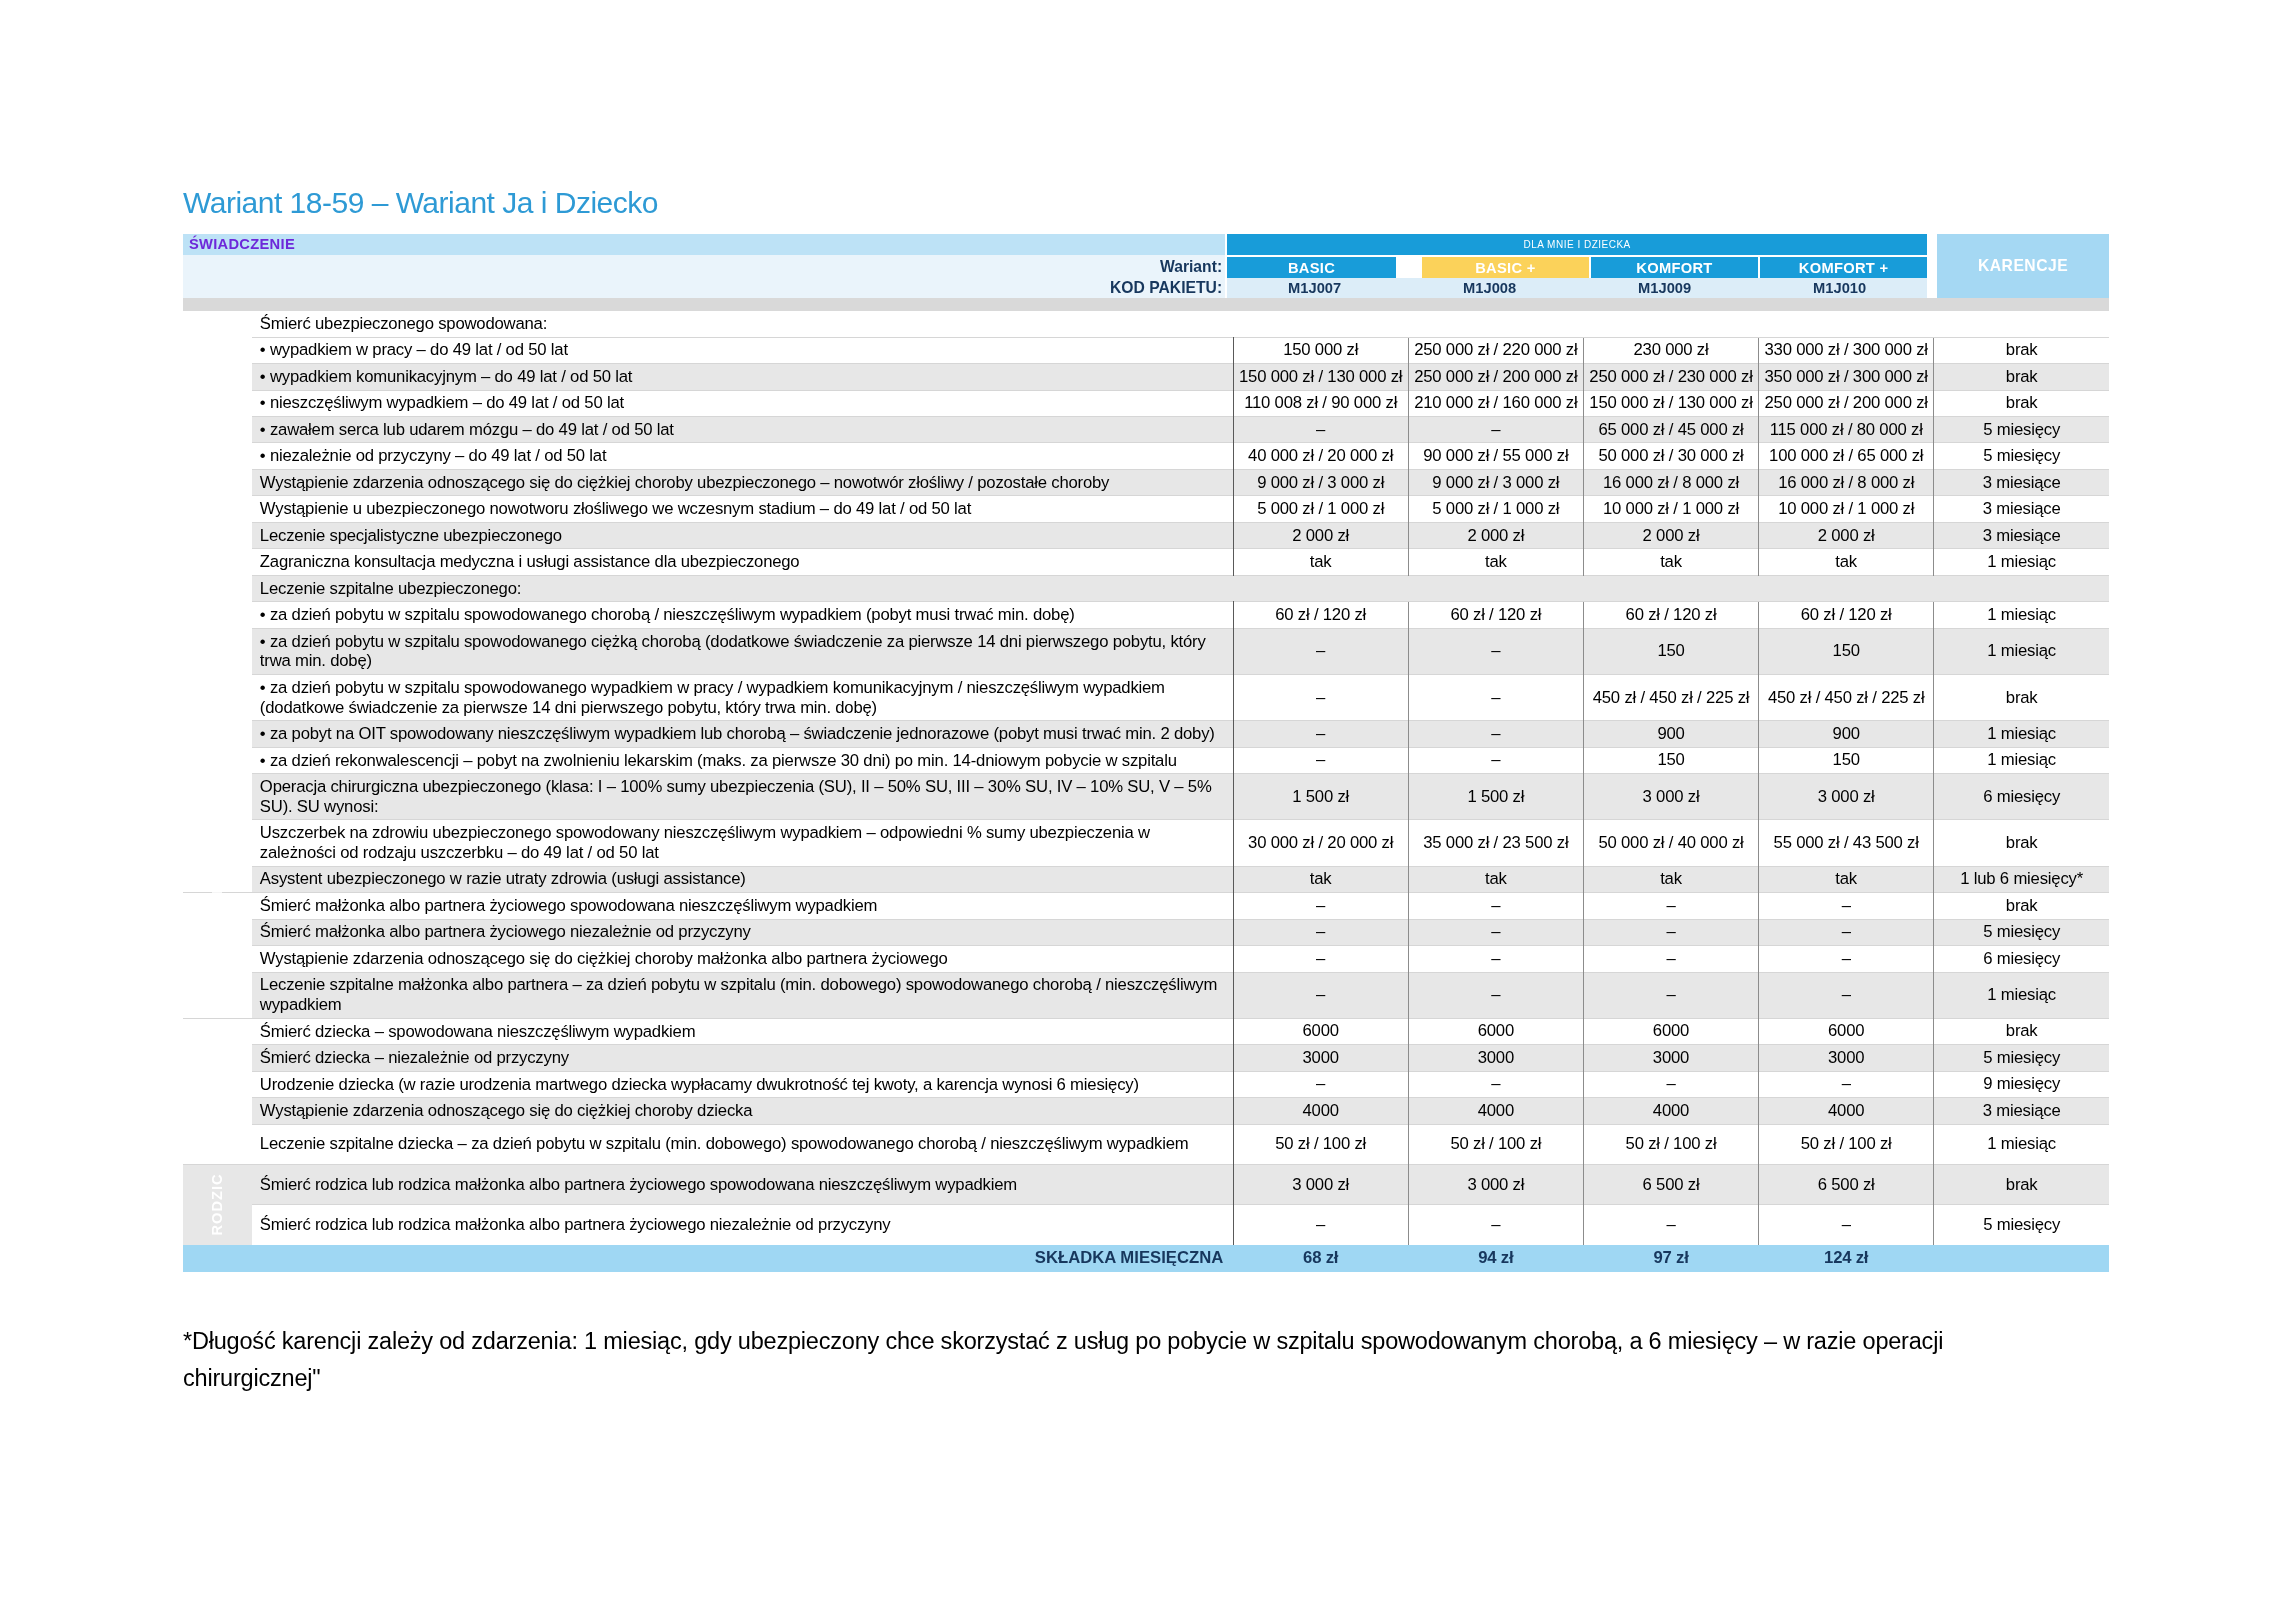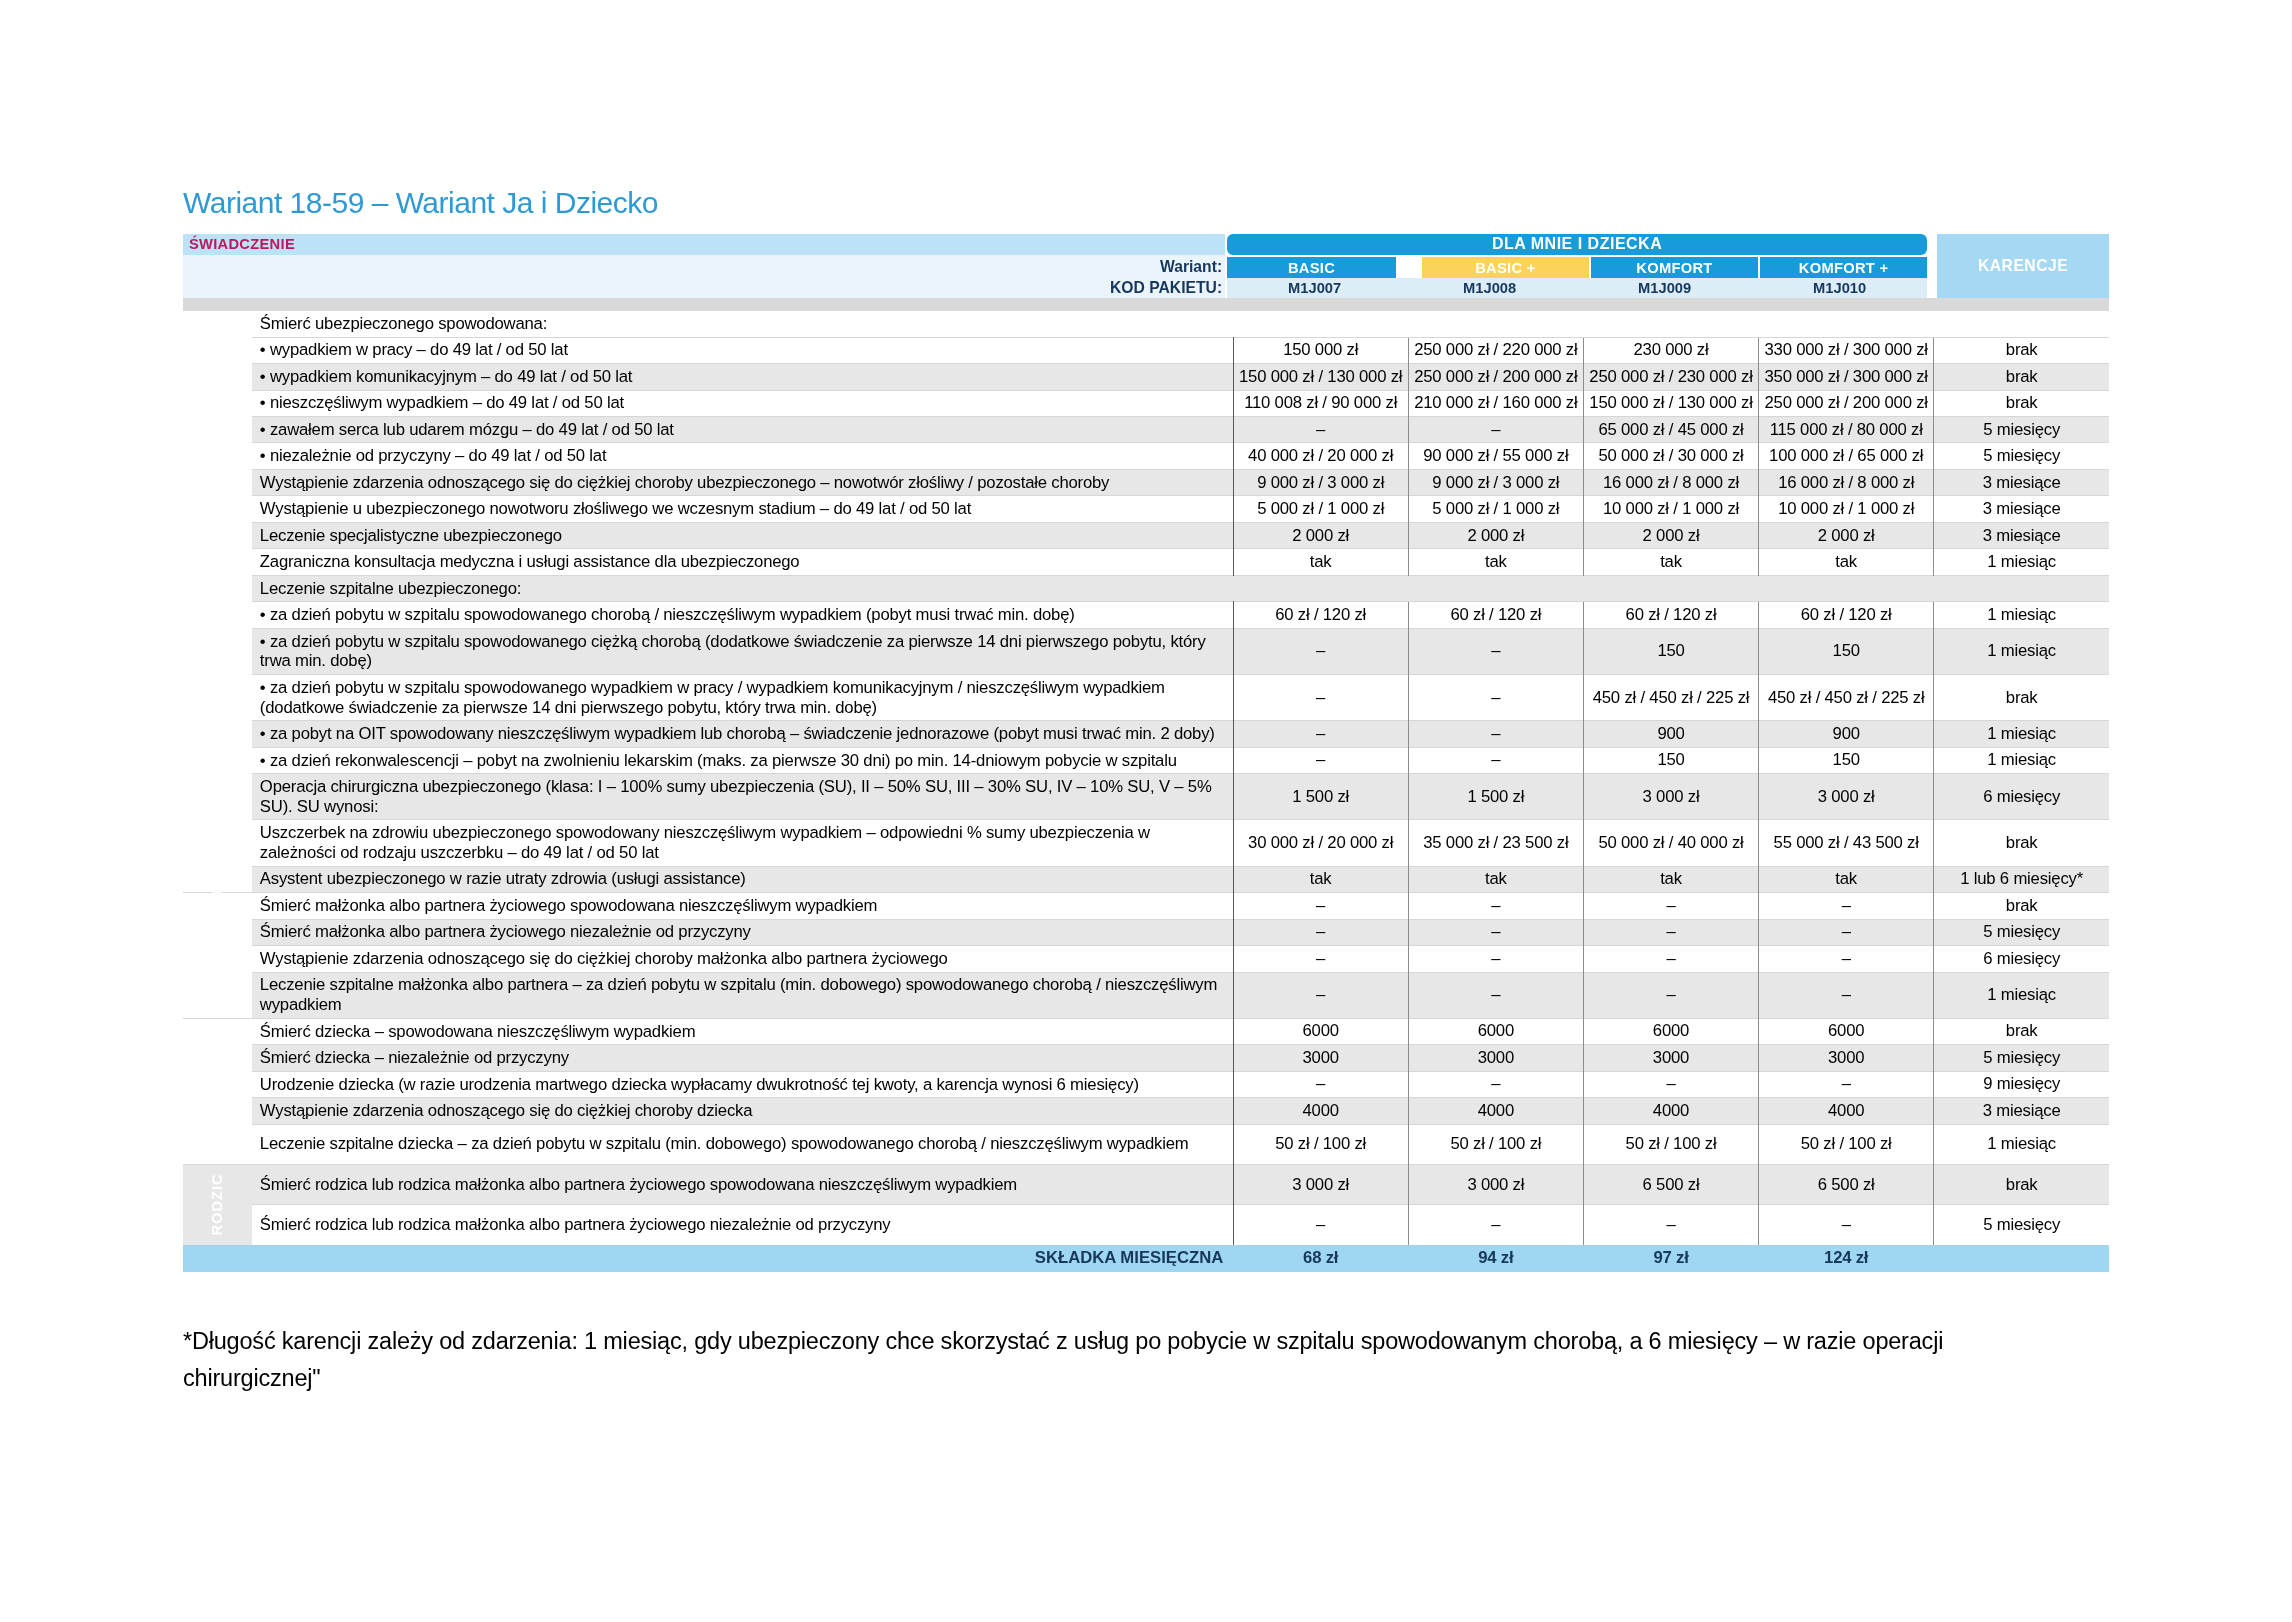--- a/index.html
+++ b/index.html
@@ -14,27 +14,27 @@
     color:#2e9ad5;font-size:30px;font-weight:400;letter-spacing:-0.5px;
     margin:0 0 13.7px 0;
   }
   
   .hdr{display:flex;width:1926px;}
   .hdr-left{width:1049px;display:flex;flex-direction:column;}
   .hdr-mid{width:702px;display:flex;flex-direction:column;border-left:2px solid #fff;box-sizing:border-box;}
   .hdr-right{width:175px;box-sizing:border-box;border-left:2.9px solid #fff;
     background:#a5d8f3;color:#fff;font-weight:bold;font-size:15.7px;letter-spacing:0.5px;
     display:flex;align-items:center;justify-content:center;margin-left:8px;}
-  .swiad-bar{height:21.6px;background:#bde2f6;color:#be185d;font-weight:bold;font-size:14.7px;
+  .swiad-bar{height:21.6px;background:#bde2f6;color:#6d28d9;font-weight:bold;font-size:14.7px;
     letter-spacing:0.3px;display:flex;align-items:center;padding-left:5.9px;box-sizing:border-box;}
   .lblrow{height:22.5px;background:#eaf4fb;color:#17375d;font-weight:bold;font-size:15.7px;
     display:flex;align-items:center;justify-content:flex-end;padding-right:3px;box-sizing:border-box;}
   .lblrow.kod{height:20.6px;}
-  .group-bar{height:21.6px;background:#189cd9;color:#fff;font-weight:bold;font-size:16px;
-    letter-spacing:0.5px;display:flex;align-items:center;justify-content:center;border-radius:6px;}
+  .group-bar{height:21.6px;background:#189cd9;color:#fff;font-weight:normal;font-size:10px;
+    letter-spacing:0.5px;display:flex;align-items:center;justify-content:center;}
   .vcells{display:flex;height:22.5px;border-top:2px solid #fff;box-sizing:border-box;}
   .vcell{width:211px;color:#fff;font-weight:bold;font-size:14.7px;letter-spacing:0.3px;
     display:flex;align-items:center;justify-content:center;box-sizing:border-box;border-left:2px solid #fff;}
   .vcell:first-child{border-left:none;}
   .ccells{display:flex;height:20.6px;background:#dcedf8;}
   .ccell{width:175px;color:#17375d;font-weight:bold;font-size:14.7px;
     display:flex;align-items:center;justify-content:center;}
   .spacer{width:1926px;height:12.7px;background:#d9d9d9;}
   
   table.benefits{border-collapse:collapse;table-layout:fixed;width:1926px;font-size:16.7px;}

